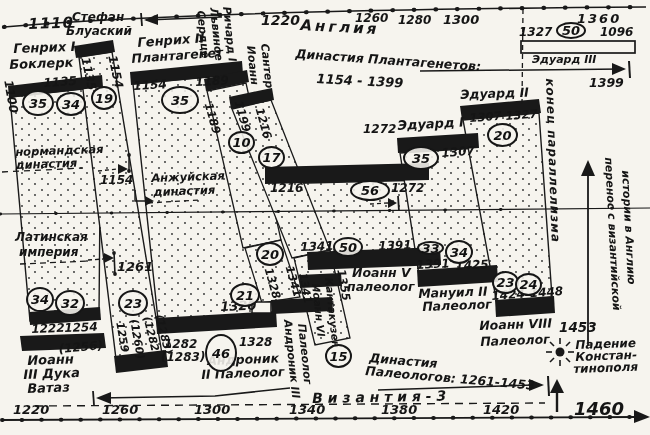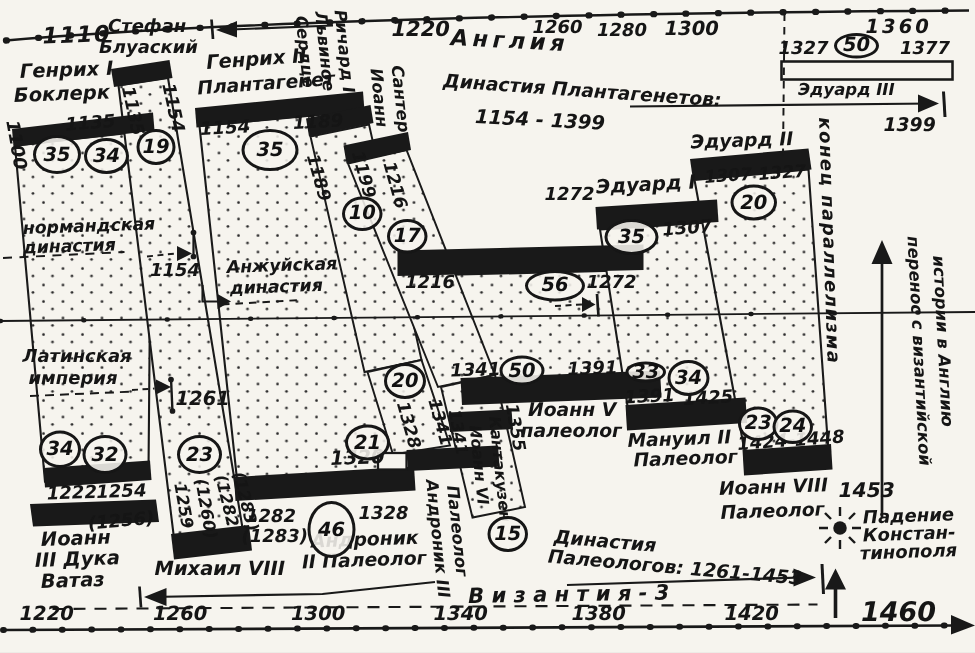--- a/index.html
+++ b/index.html
@@ -163,21 +163,21 @@
 
 <div class="t" style="left:363px;top:122px">1272</div>
 <div class="t" style="left:397px;top:118px;font-size:13px;transform:rotate(-3deg)">Эдуард I</div>
 <div class="t" style="left:441px;top:146px;transform:rotate(-4deg)">1307</div>
 
 <div class="t" style="left:460px;top:87px;font-size:12.5px;transform:rotate(-2deg)">Эдуард II</div>
 <div class="t" style="left:469px;top:111px;font-size:11.5px;transform:rotate(-4deg)">1307</div>
 <div class="t" style="left:505px;top:109px;font-size:11.5px;transform:rotate(-4deg)">1327</div>
 
 <div class="t" style="left:519px;top:25px">1327</div>
-<div class="t" style="left:600px;top:25px">1377</div>
+<div class="t" style="left:600px;top:25px">1096</div>
 <div class="t" style="left:532px;top:53px;font-size:11px">Эдуард III</div>
 
 <div class="t" style="left:557px;top:78px;letter-spacing:1px;transform:rotate(88deg)">конец параллелизма</div>
 <div class="t" style="left:615px;top:157px;font-size:11px;transform:rotate(87deg)">перенос с византийской</div>
 <div class="t" style="left:632px;top:170px;font-size:11px;transform:rotate(87deg)">истории в Англию</div>
 
 <div class="t" style="left:15px;top:230px">Латинская</div>
 <div class="t" style="left:19px;top:245px">империя</div>
 <div class="t" style="left:117px;top:259px;font-size:13px">1261</div>
 
@@ -185,21 +185,20 @@
 <div class="t" style="left:64px;top:321px;transform:rotate(-2deg)">1254</div>
 <div class="t" style="left:58px;top:342px;transform:rotate(-5deg)">(1256)</div>
 <div class="t" style="left:27px;top:353px;font-size:13px;transform:rotate(-2deg)">Иоанн</div>
 <div class="t" style="left:23px;top:367px;font-size:13px;transform:rotate(-2deg)">III Дука</div>
 <div class="t" style="left:27px;top:381px;font-size:13px;transform:rotate(-2deg)">Ватаз</div>
 
 <div class="t" style="left:126px;top:321px;font-size:11px;transform:rotate(80deg)">1259</div>
 <div class="t" style="left:140px;top:318px;font-size:11px;transform:rotate(80deg)">(1260)</div>
 <div class="t" style="left:153px;top:315px;font-size:11px;transform:rotate(76deg)">(1282</div>
 <div class="t" style="left:165px;top:313px;font-size:11px;transform:rotate(76deg)">(1283)</div>
-<div class="t" style="left:103px;top:372px;font-size:13px">Михаил VIII</div>
 
 <div class="t" style="left:164px;top:337px">1282</div>
 <div class="t" style="left:161px;top:350px">(1283)</div>
 <div class="t" style="left:239px;top:335px">1328</div>
 <div class="t" style="left:207px;top:353px;font-size:12.5px;transform:rotate(-2deg)">Андроник</div>
 <div class="t" style="left:201px;top:367px;font-size:12.5px;transform:rotate(-2deg)">II Палеолог</div>
 
 <div class="t" style="left:220px;top:299px;font-size:13px;transform:rotate(-2deg)">1320</div>
 <div class="t" style="left:275px;top:266px;font-size:11.5px;transform:rotate(74deg)">1328</div>
 <div class="t" style="left:296px;top:264px;font-size:11.5px;transform:rotate(74deg)">1341</div>

